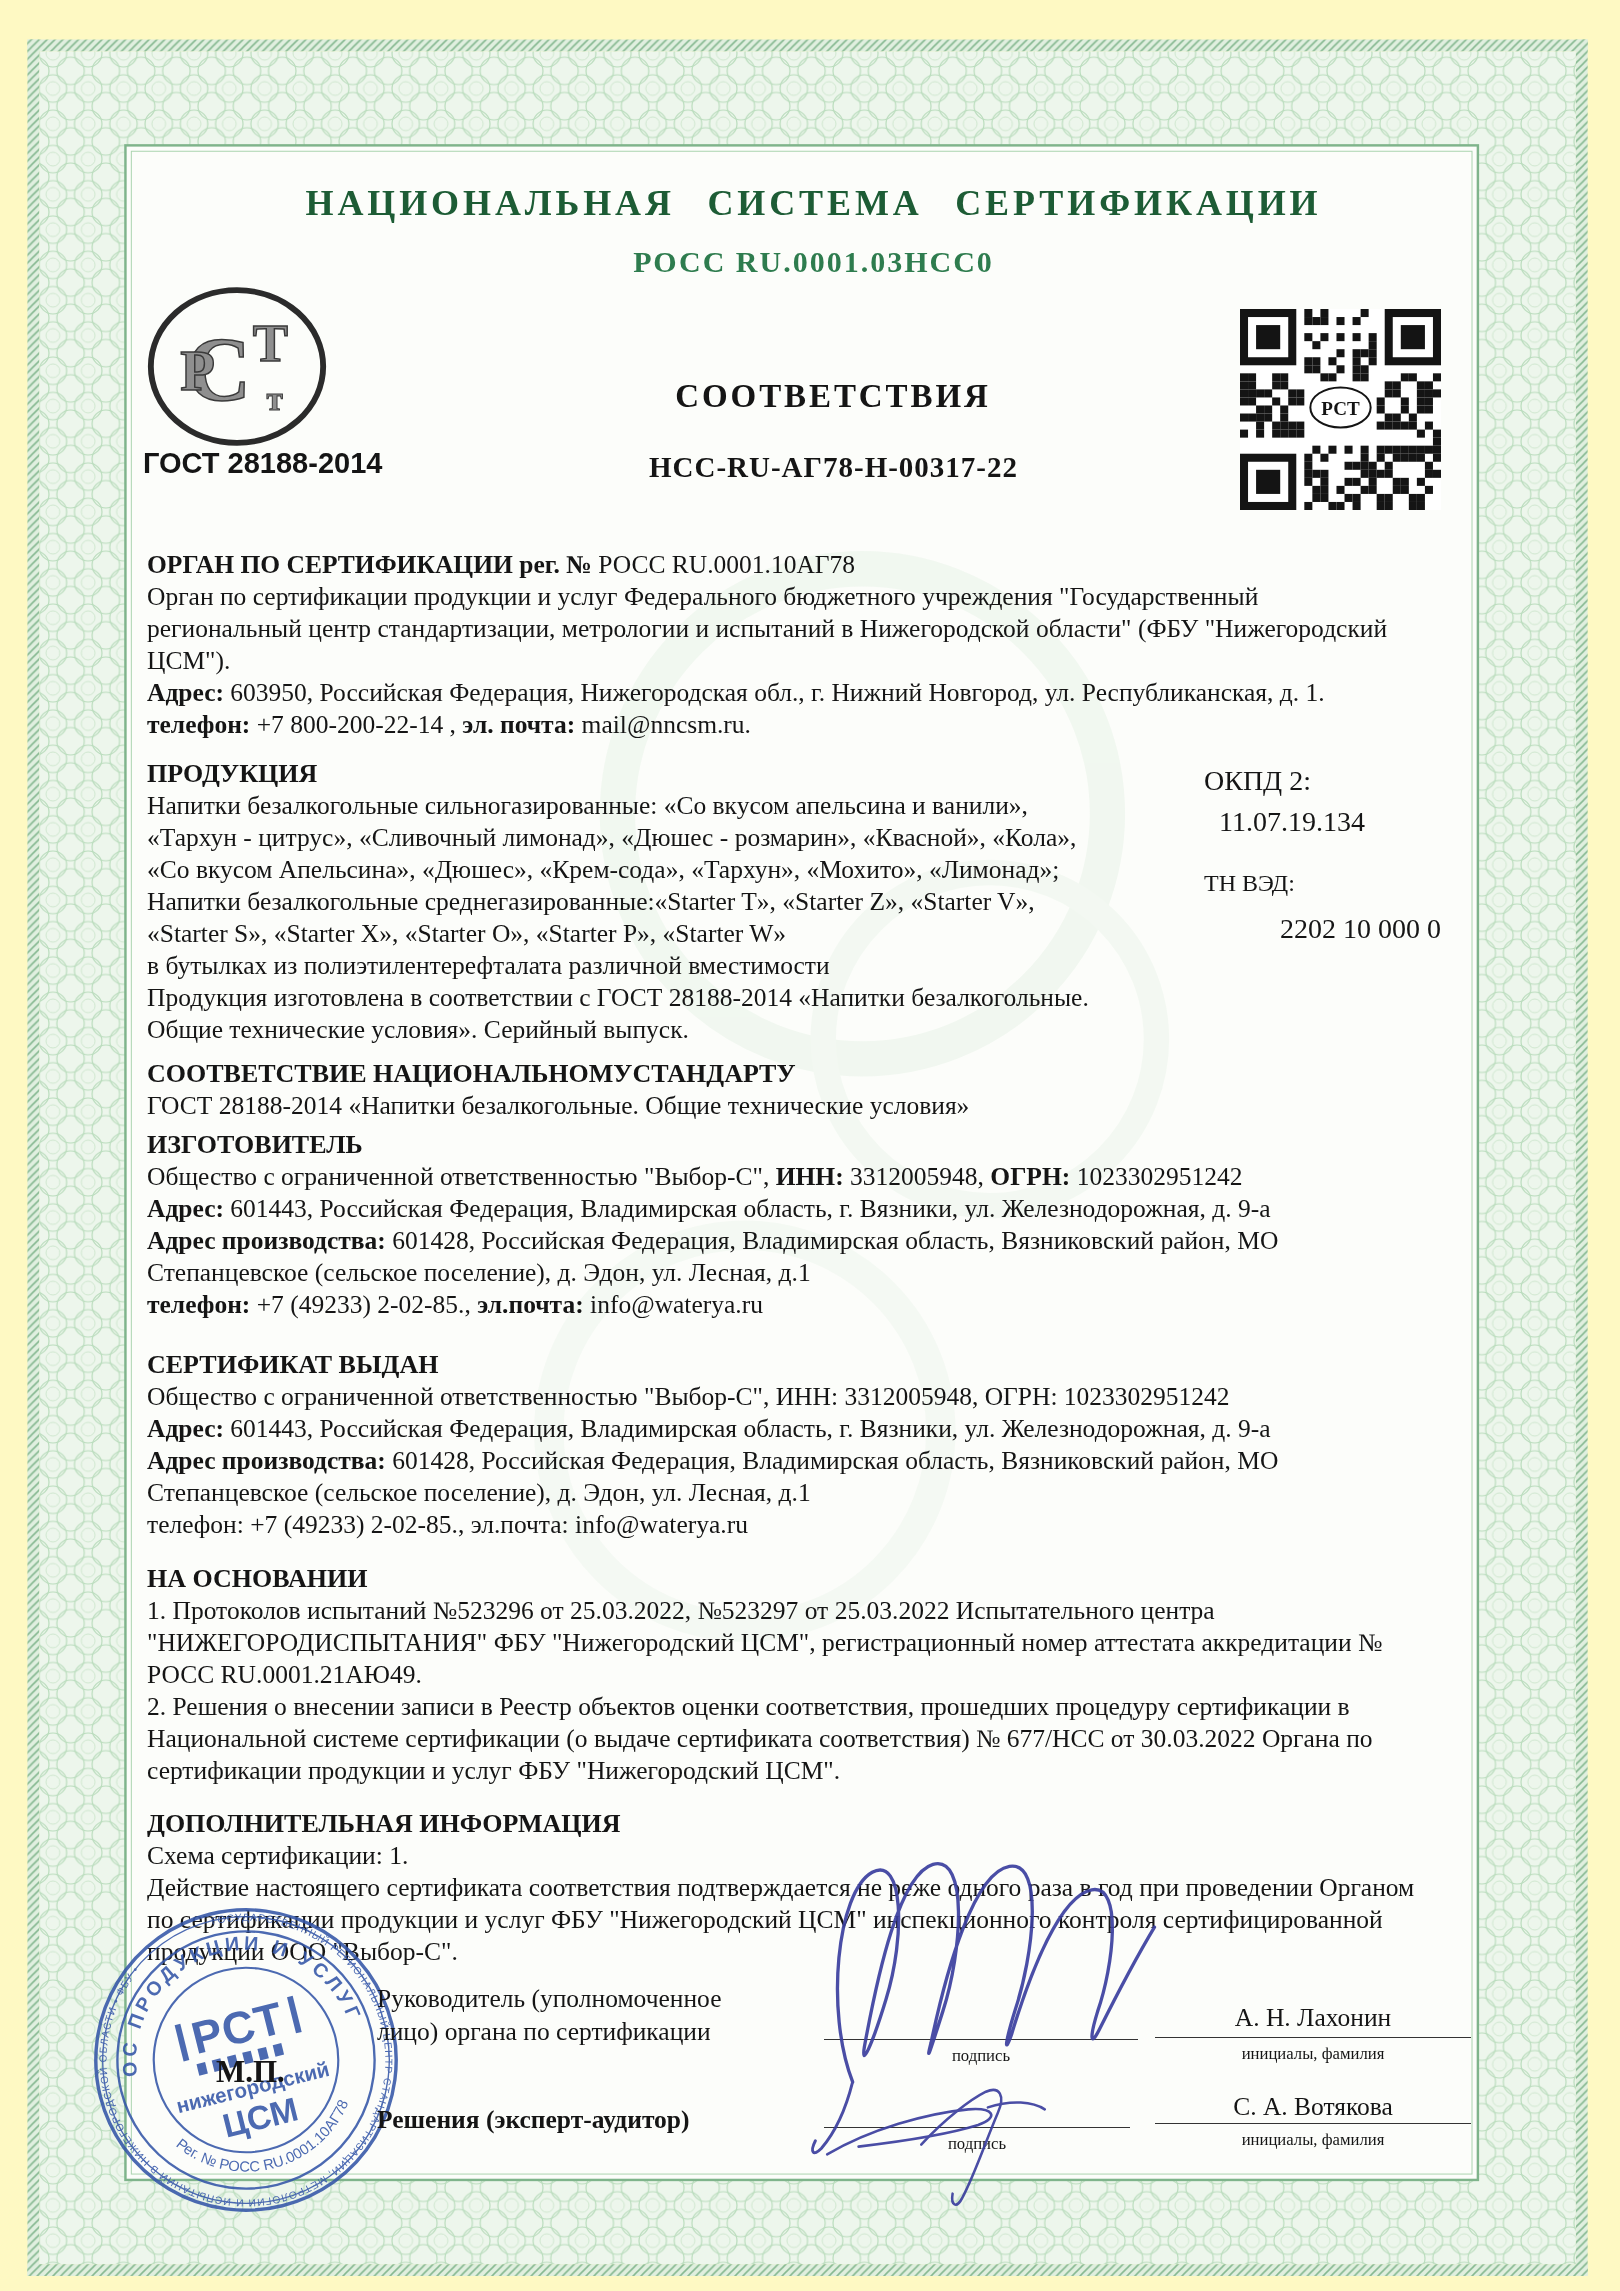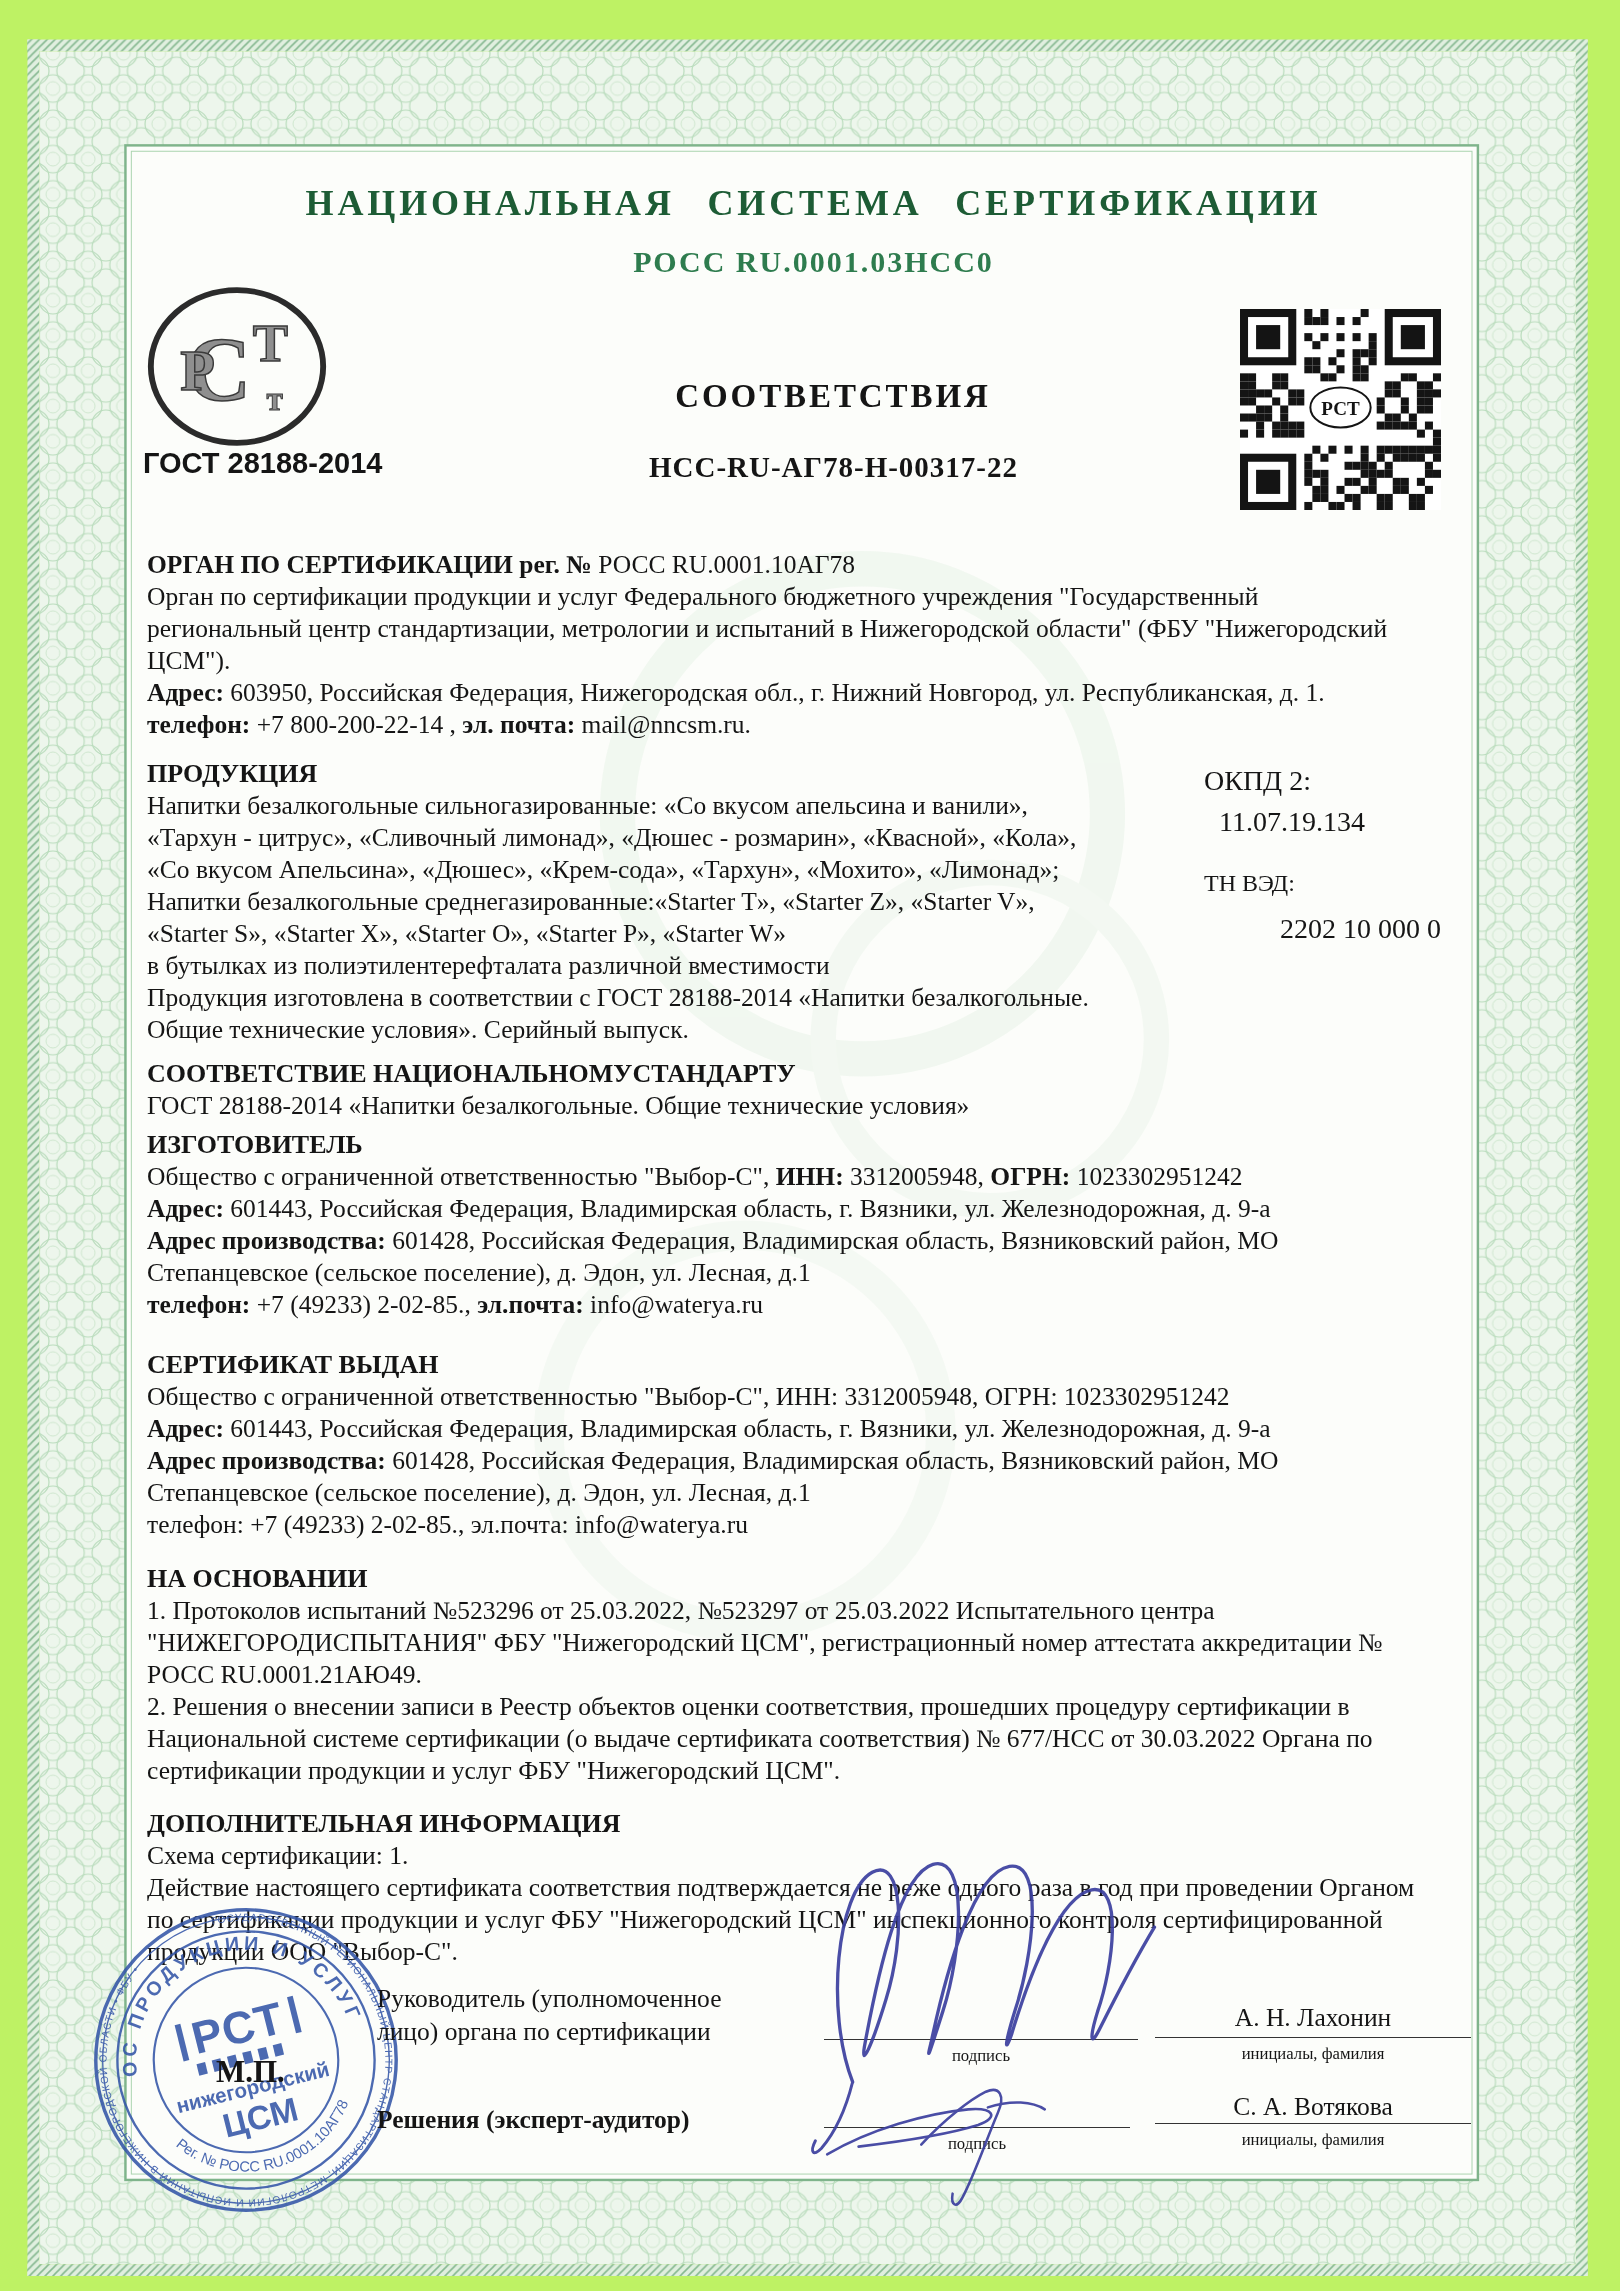--- a/index.html
+++ b/index.html
@@ -1,19 +1,19 @@
 <!DOCTYPE html>
 <html><head>
 <meta charset="utf-8">
 <style>
   html,body{margin:0;padding:0;background:#ffffff;}
   #certificate{
     position:relative; width:1620px; height:2292px;
     font-family:"Liberation Serif","DejaVu Serif",serif;
-    color:#151515; overflow:hidden; background:#bef264;
+    color:#151515; overflow:hidden; background:#fef9c3;
   }
   #borderArt,#overlayArt{position:absolute;left:0;top:0;z-index:0;}
   #overlayArt{z-index:5;pointer-events:none;}
   .abs{position:absolute;}
   .ctr{text-align:center;}
   .b{font-weight:bold;}
   
   .sys-title{left:147px;top:182px;width:1333px;font-size:36px;font-weight:bold;
     letter-spacing:3.9px;word-spacing:19.6px;color:#1d5c35;z-index:2;}
   .sys-number{left:147px;top:245px;width:1333px;font-size:30px;font-weight:600;

